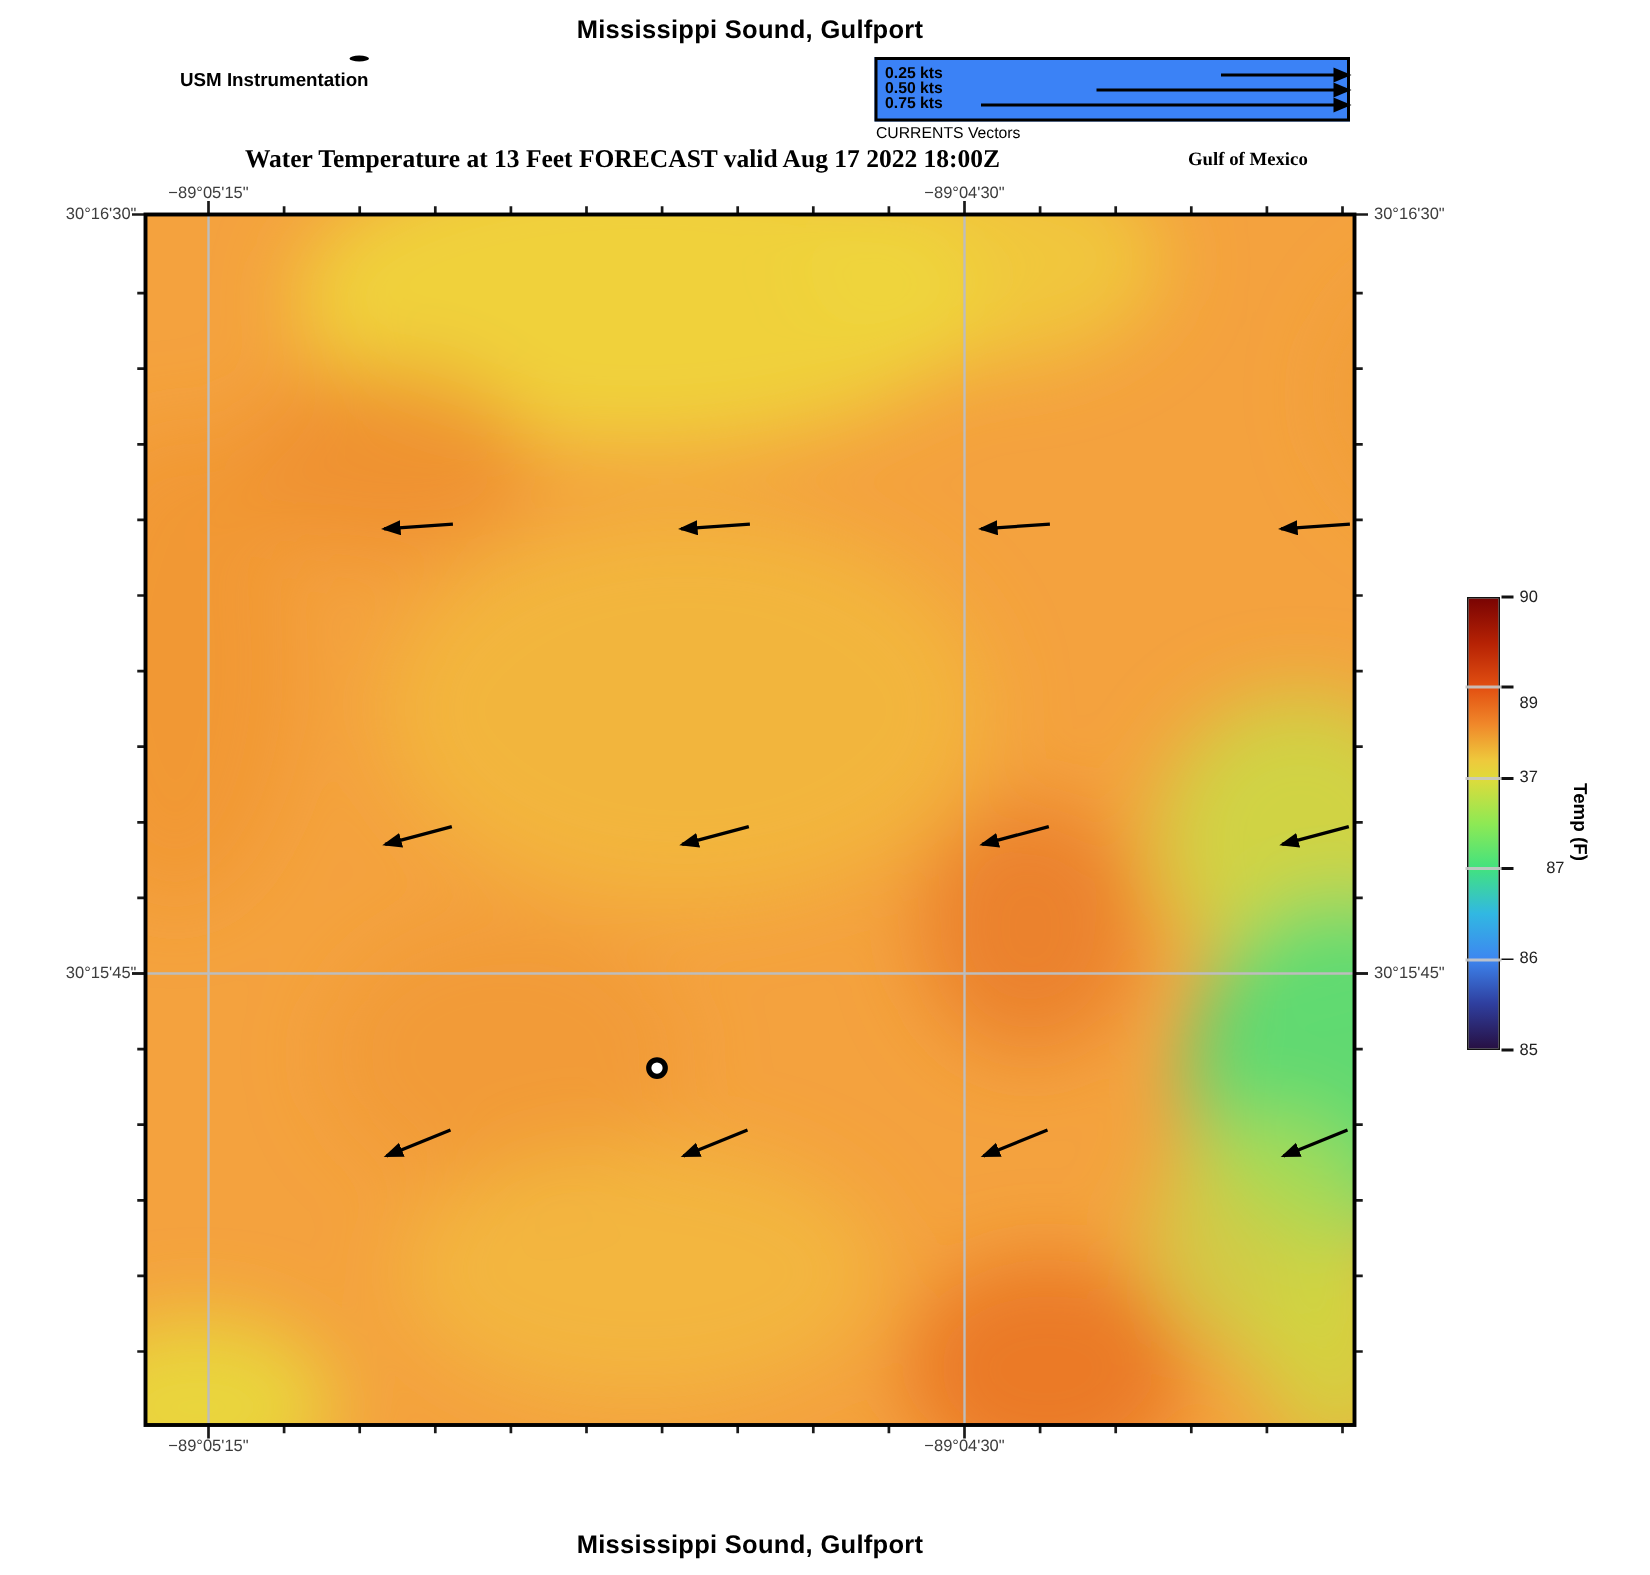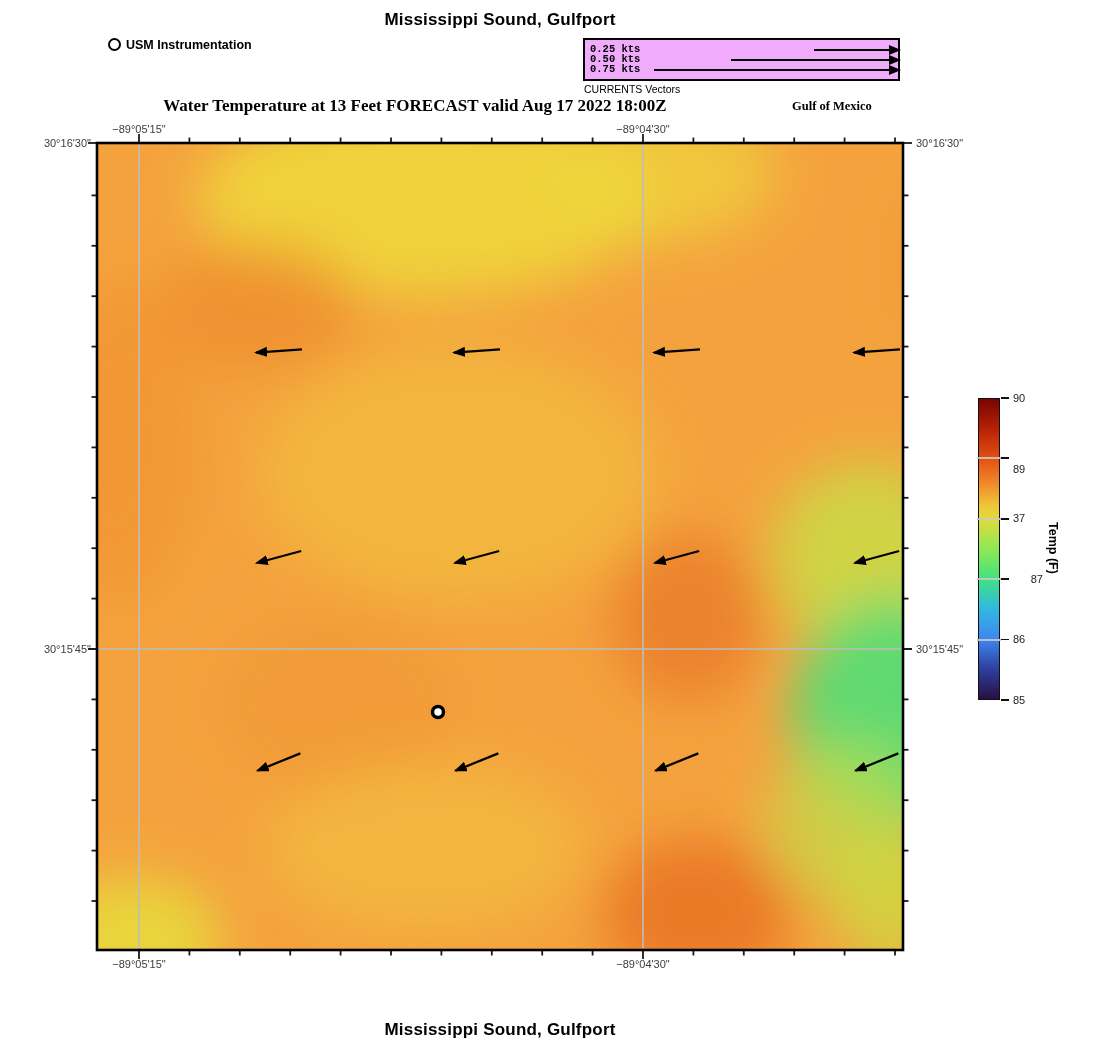--- a/index.html
+++ b/index.html
@@ -5,24 +5,24 @@
   html,body{margin:0;padding:0;background:#fff;}
   .stage{position:relative;width:1100px;height:1050px;background:#ffffff;overflow:hidden;
          font-family:"Liberation Sans", sans-serif;color:#000;}
   .title{position:absolute;width:810px;left:95px;text-align:center;font-weight:bold;font-size:17px;letter-spacing:0.2px;}
   .title.top{top:10px;}
   .title.bottom{top:1020px;}
   .subtitle{position:absolute;left:95px;width:640px;top:96px;text-align:center;
             font-family:"Liberation Serif", serif;font-weight:bold;font-size:17px;}
   .gulf{position:absolute;left:792px;width:150px;top:99px;text-align:left;
         font-family:"Liberation Serif", serif;font-weight:bold;font-size:12.5px;}
-  .usm{position:absolute;left:108px;top:37px;height:15px;display:flex;align-items:center;gap:5px;}
+  .usm{position:absolute;left:120px;top:37px;height:15px;display:flex;align-items:flex-end;gap:5px;flex-direction:column;}
   .usm-circle{width:9px;height:9px;border:2.5px solid #000;border-radius:50%;background:#fff;display:inline-block;}
   .usm-text{font-weight:bold;font-size:12.5px;}
-  .vleg-box{position:absolute;left:583px;top:38px;width:313px;height:39px;border:2.5px solid #000;background:#f0abfc;font-family:Liberation Mono, monospace;}
+  .vleg-box{position:absolute;left:583px;top:38px;width:313px;height:39px;border:2.5px solid #000;background:#3b82f6;}
   .vleg-label{position:absolute;left:5px;font-weight:bold;font-size:10.5px;line-height:10px;}
   .vleg-line{position:absolute;height:1.6px;background:#000;}
   .vleg-line::after{content:'';position:absolute;right:-11px;top:-4.2px;width:0;height:0;
       border-left:12px solid #000;border-top:5px solid transparent;border-bottom:5px solid transparent;}
   .vleg-caption{position:absolute;left:584px;top:83px;font-weight:normal;font-size:10.5px;}
   .axis-label{position:absolute;font-size:11px;font-weight:500;color:#3d3d3d;white-space:nowrap;}
   .ax-top{top:123px;width:110px;text-align:center;}
   .ax-bottom{top:958px;width:110px;text-align:center;}
   .ax-left{left:6px;width:85px;text-align:right;}
   .ax-right{left:916px;width:85px;text-align:left;}

